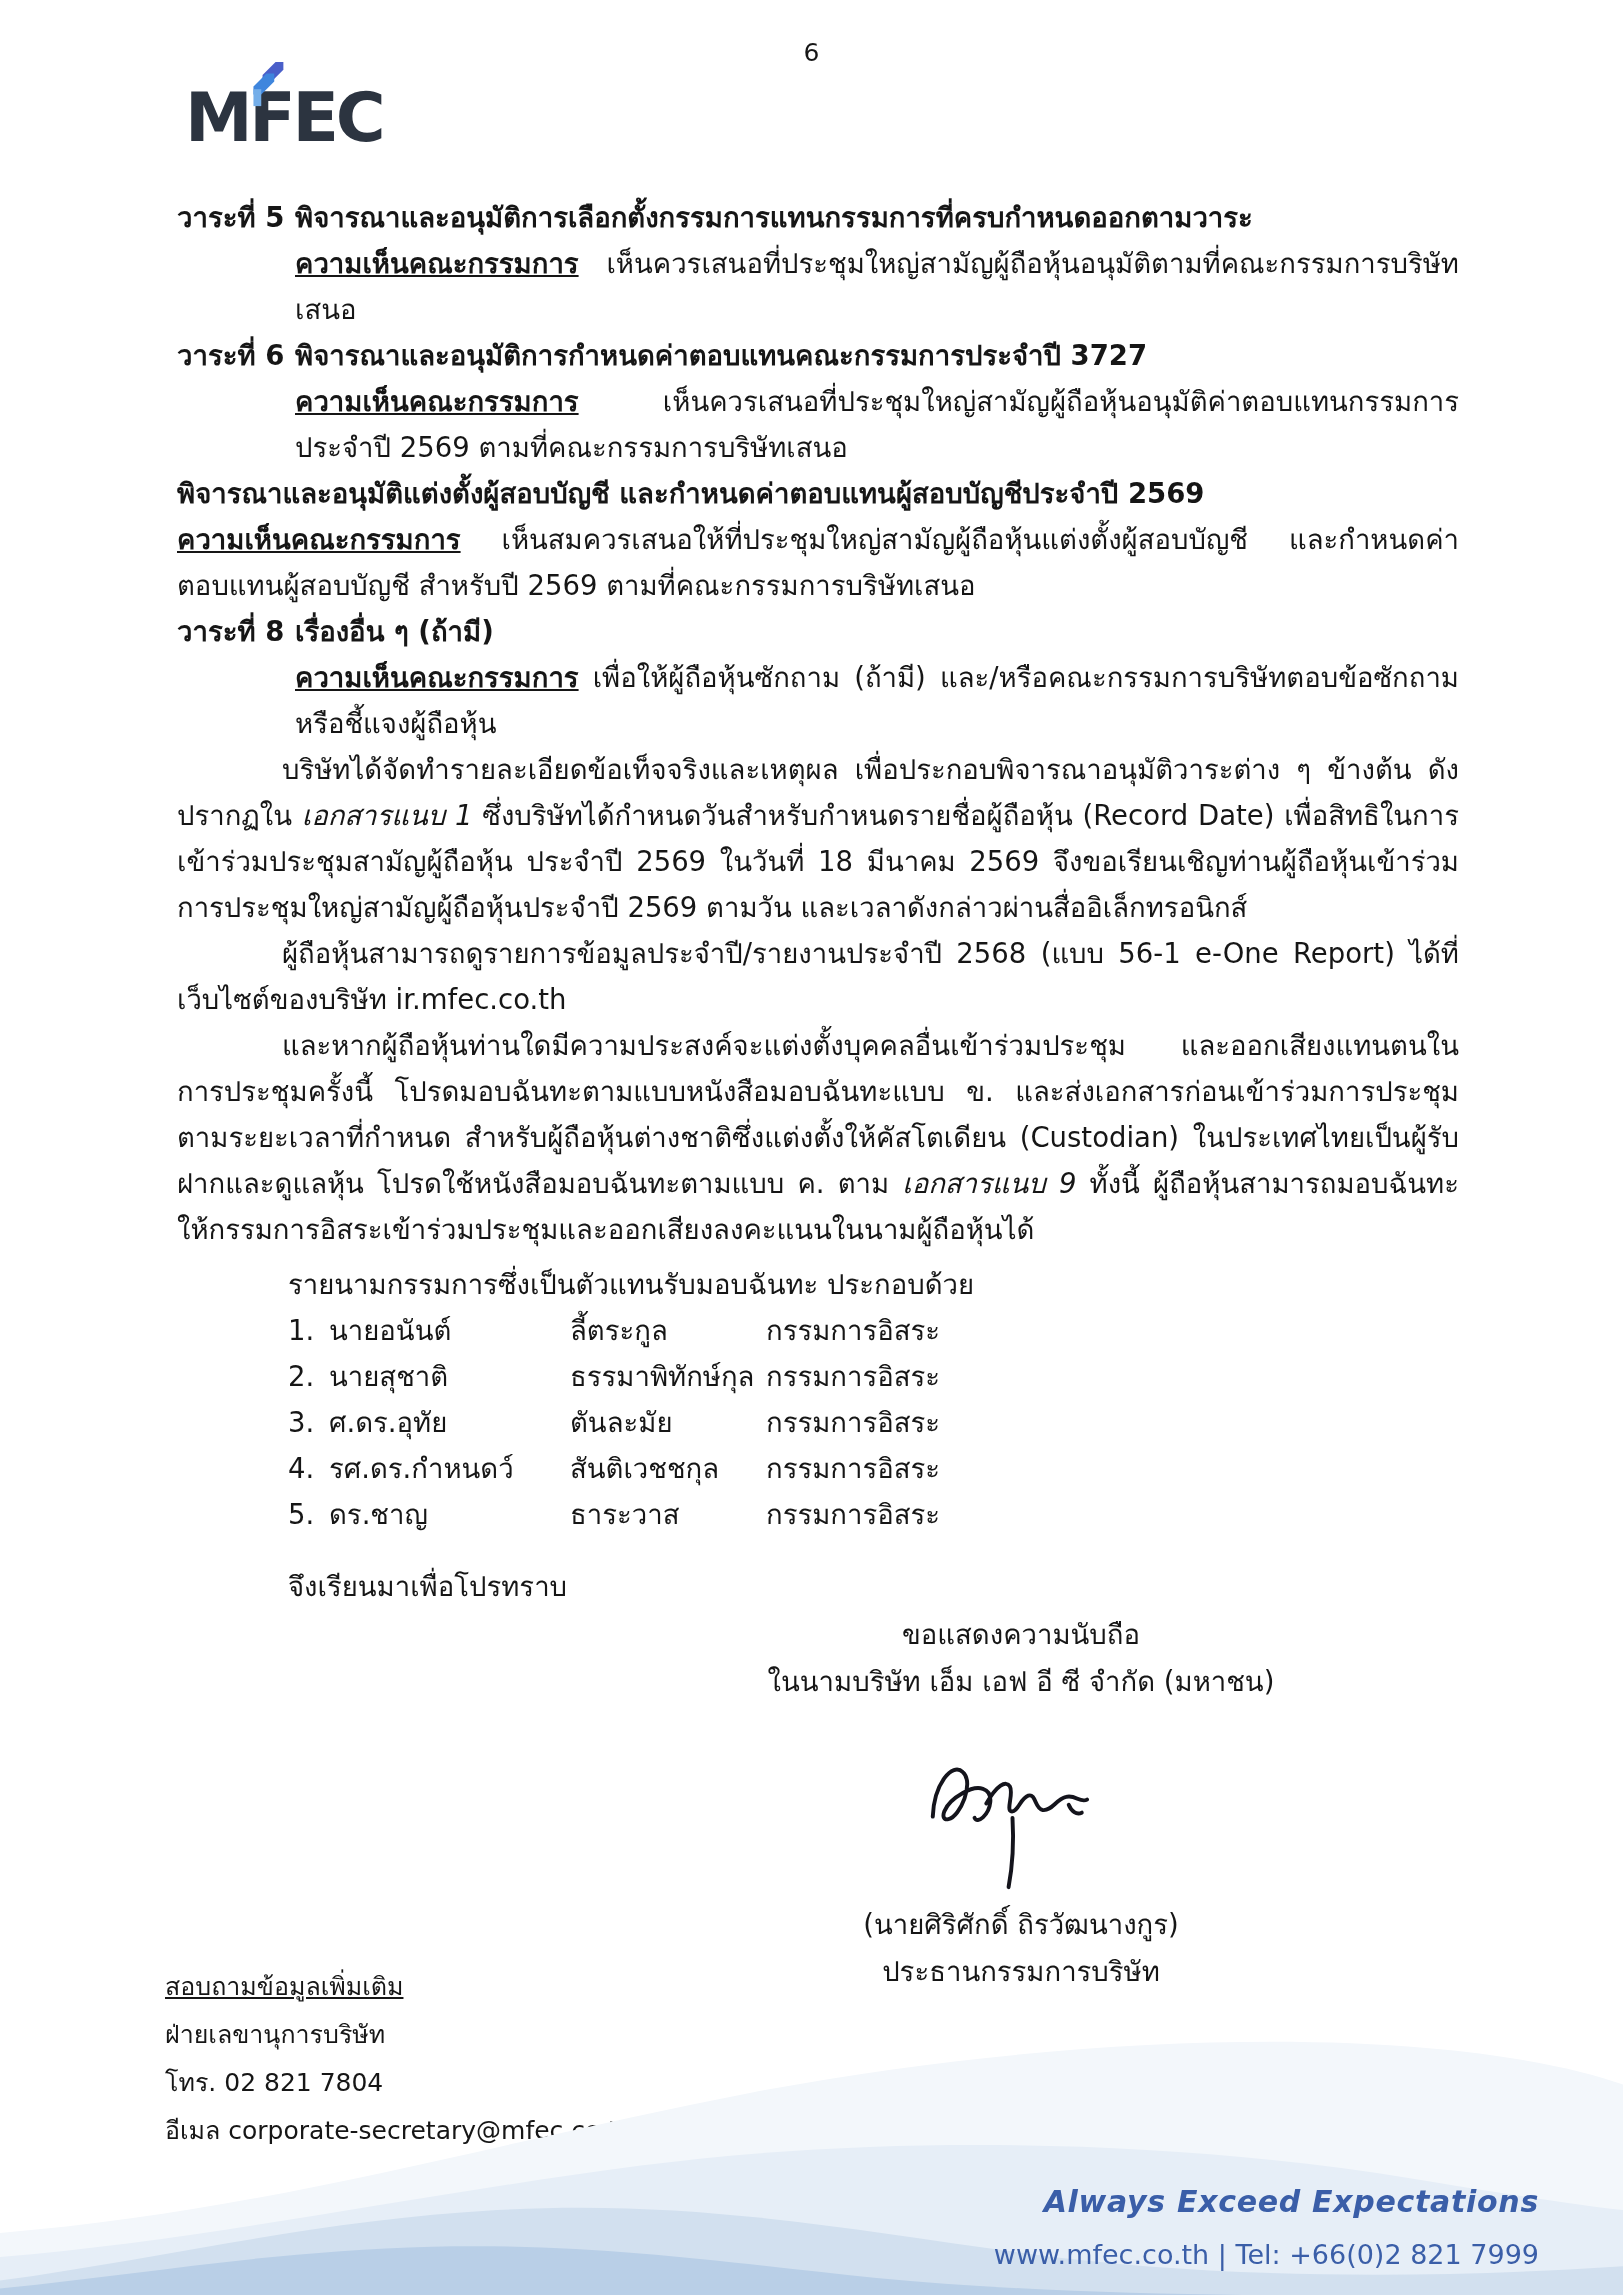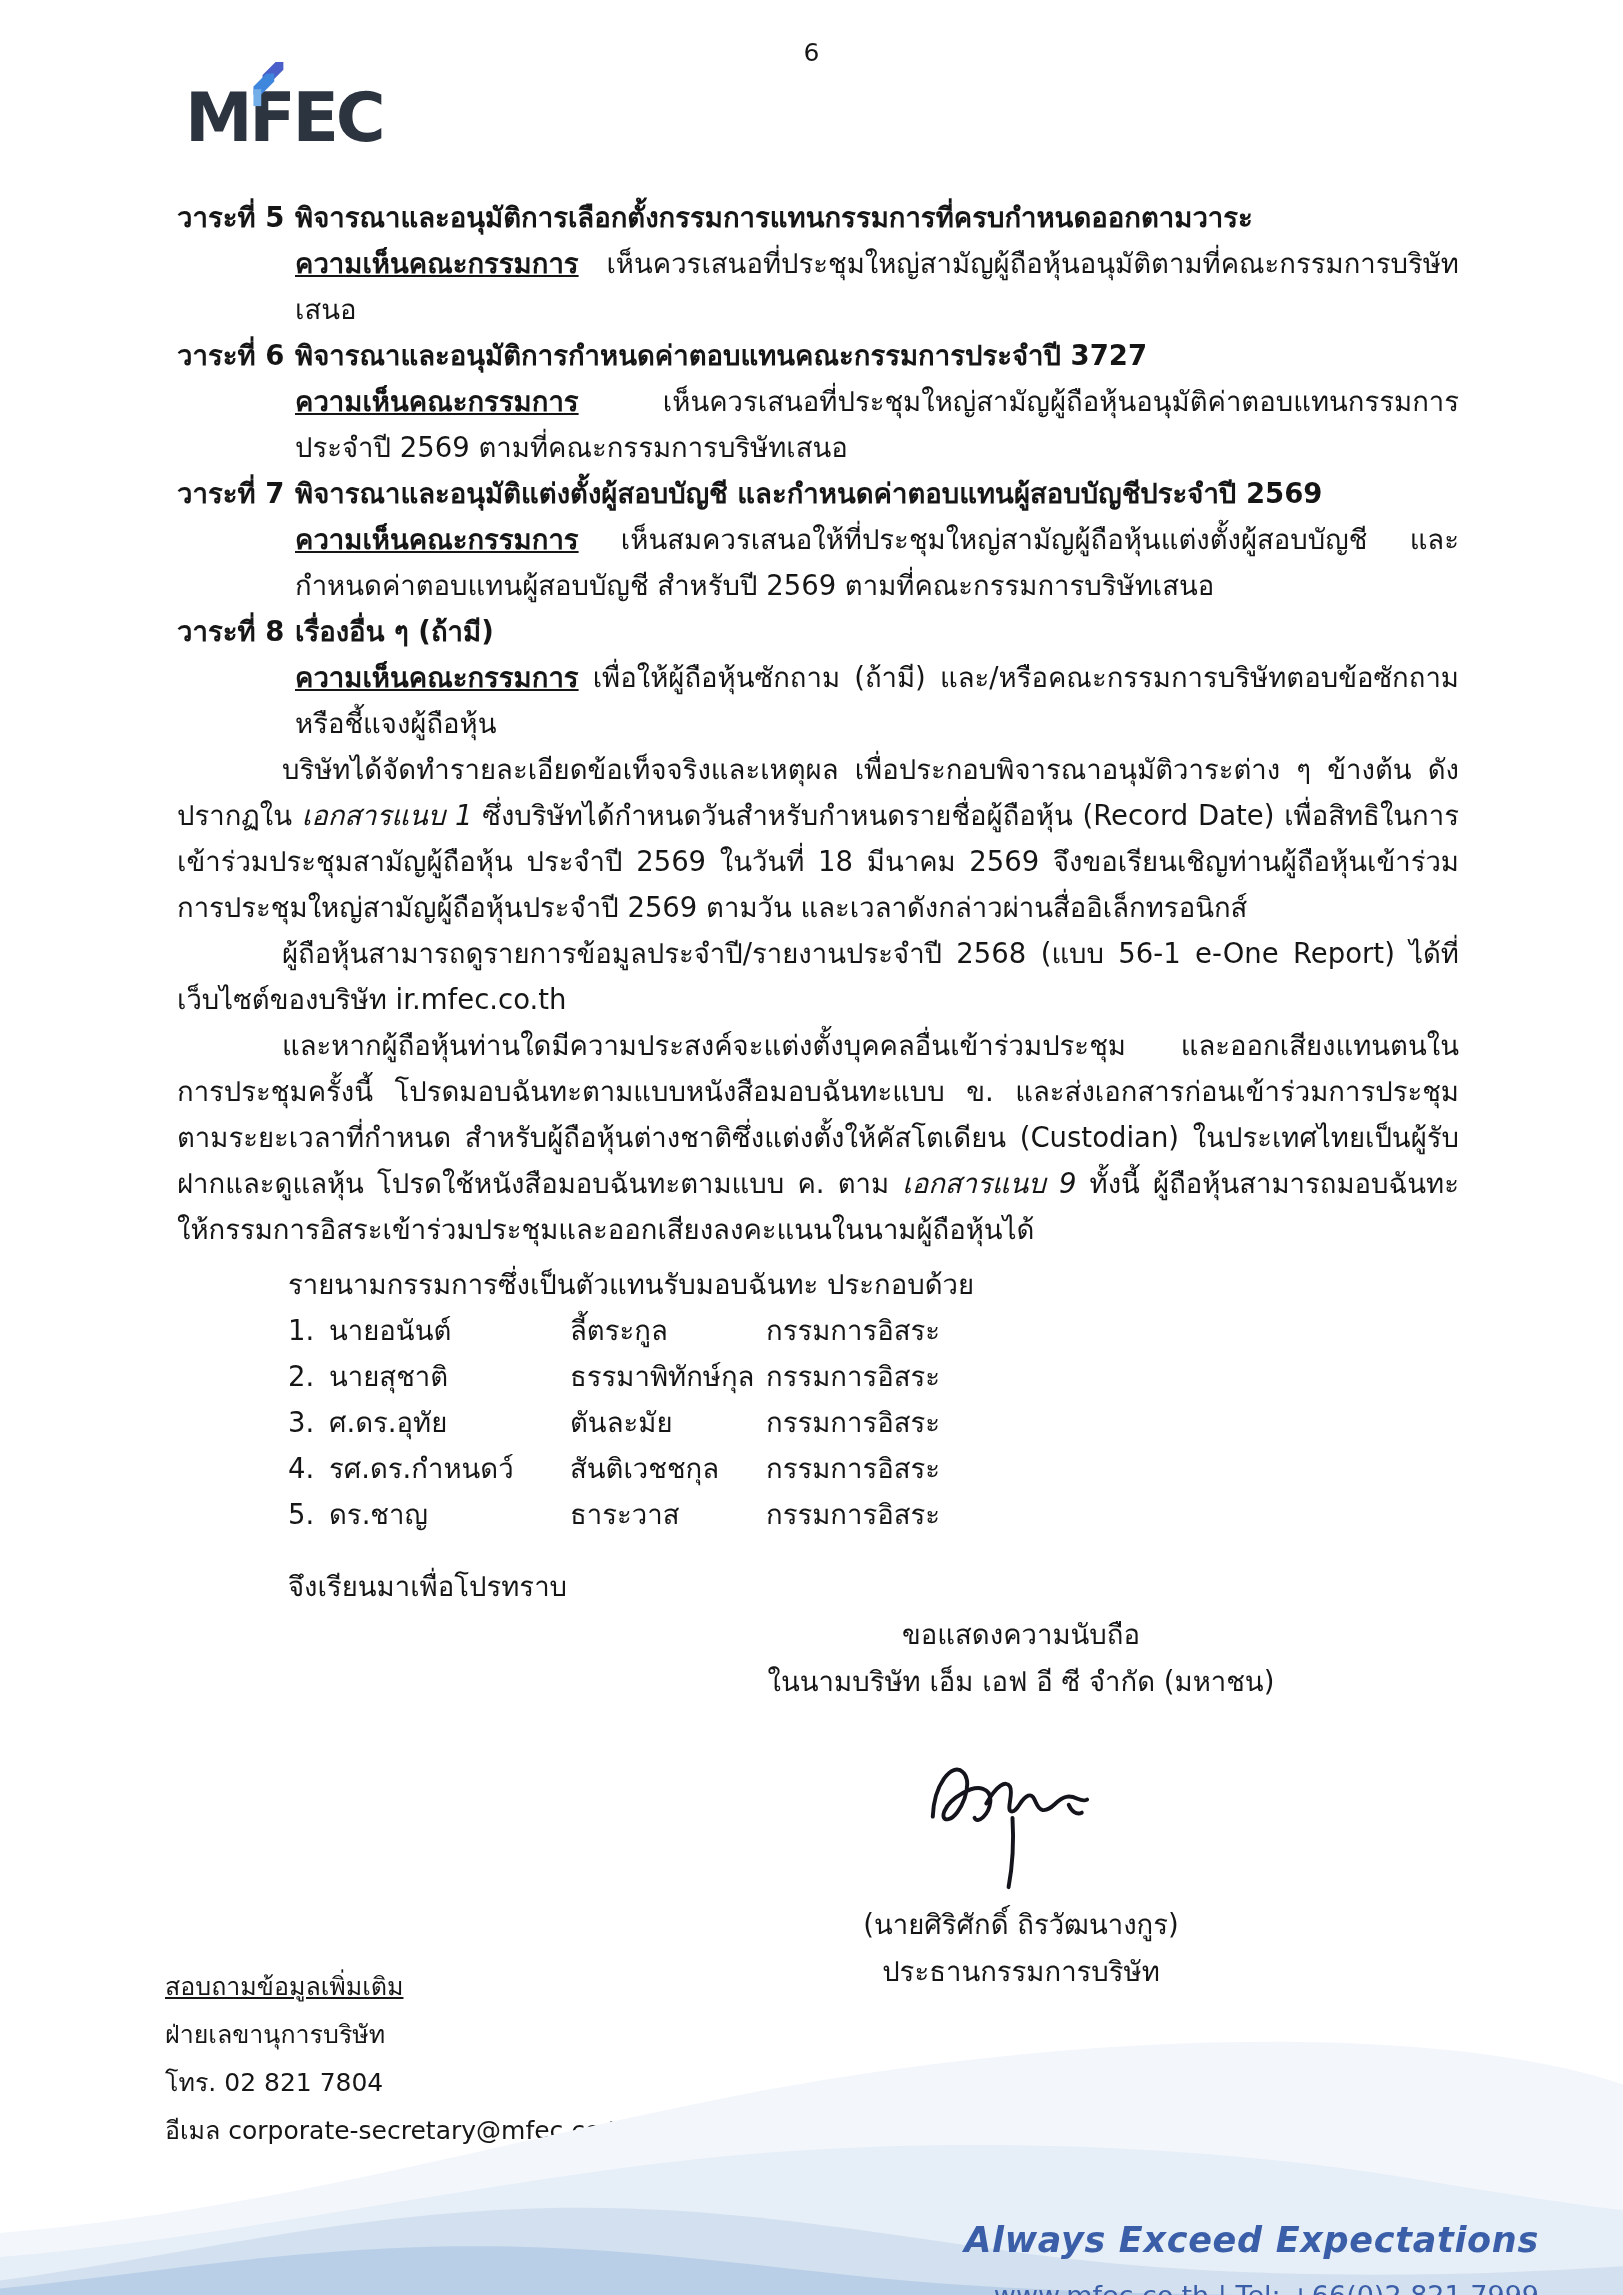--- a/index.html
+++ b/index.html
@@ -44,21 +44,21 @@
   }
   .signature-wrap { height:196px; display:flex; align-items:center; justify-content:center; }
 
   
   .contact { position:absolute; top:1963px; left:165px; font-size:25px; line-height:48px; }
   .contact-heading { text-decoration:underline; }
 
   
   .footer-waves { position:absolute; bottom:0; left:0; width:1623px; height:281px; }
   .footer-text { position:absolute; top:2184px; right:84px; text-align:right; color:#3a5ea8; }
-  .tagline { font-size:35px; font-style:italic; font-weight:600; letter-spacing:0.7px;margin-top:36px; }
+  .tagline { font-size:30px; font-style:italic; font-weight:600; letter-spacing:0.7px; }
   .site-line { font-size:27px; margin-top:19.6px; }
 </style>
 </head>
 <body>
 
 <div class="page-number">6</div>
 
 <div class="logo">
   <div class="logo-arrow">
     <svg width="43" height="52" viewBox="0 0 66 80">
@@ -82,21 +82,20 @@
 
   <div class="agenda-item">
     <div class="agenda-label">วาระที่ 6</div>
     <div class="agenda-body">
       <div class="agenda-title">พิจารณาและอนุมัติการกำหนดค่าตอบแทนคณะกรรมการประจำปี 3727</div>
       <div class="agenda-opinion"><span class="opinion-label">ความเห็นคณะกรรมการ</span><span> เห็นควรเสนอที่ประชุมใหญ่สามัญผู้ถือหุ้นอนุมัติค่าตอบแทนกรรมการประจำปี 2569 ตามที่คณะกรรมการบริษัทเสนอ</span></div>
     </div>
   </div>
 
   <div class="agenda-item">
-    <div class="agenda-label">วาระที่ 7</div>
     <div class="agenda-body">
       <div class="agenda-title">พิจารณาและอนุมัติแต่งตั้งผู้สอบบัญชี และกำหนดค่าตอบแทนผู้สอบบัญชีประจำปี 2569</div>
       <div class="agenda-opinion"><span class="opinion-label">ความเห็นคณะกรรมการ</span><span> เห็นสมควรเสนอให้ที่ประชุมใหญ่สามัญผู้ถือหุ้นแต่งตั้งผู้สอบบัญชี และกำหนดค่าตอบแทนผู้สอบบัญชี สำหรับปี 2569 ตามที่คณะกรรมการบริษัทเสนอ</span></div>
     </div>
   </div>
 
   <div class="agenda-item">
     <div class="agenda-label">วาระที่ 8</div>
     <div class="agenda-body">
       <div class="agenda-title">เรื่องอื่น ๆ (ถ้ามี)</div>

